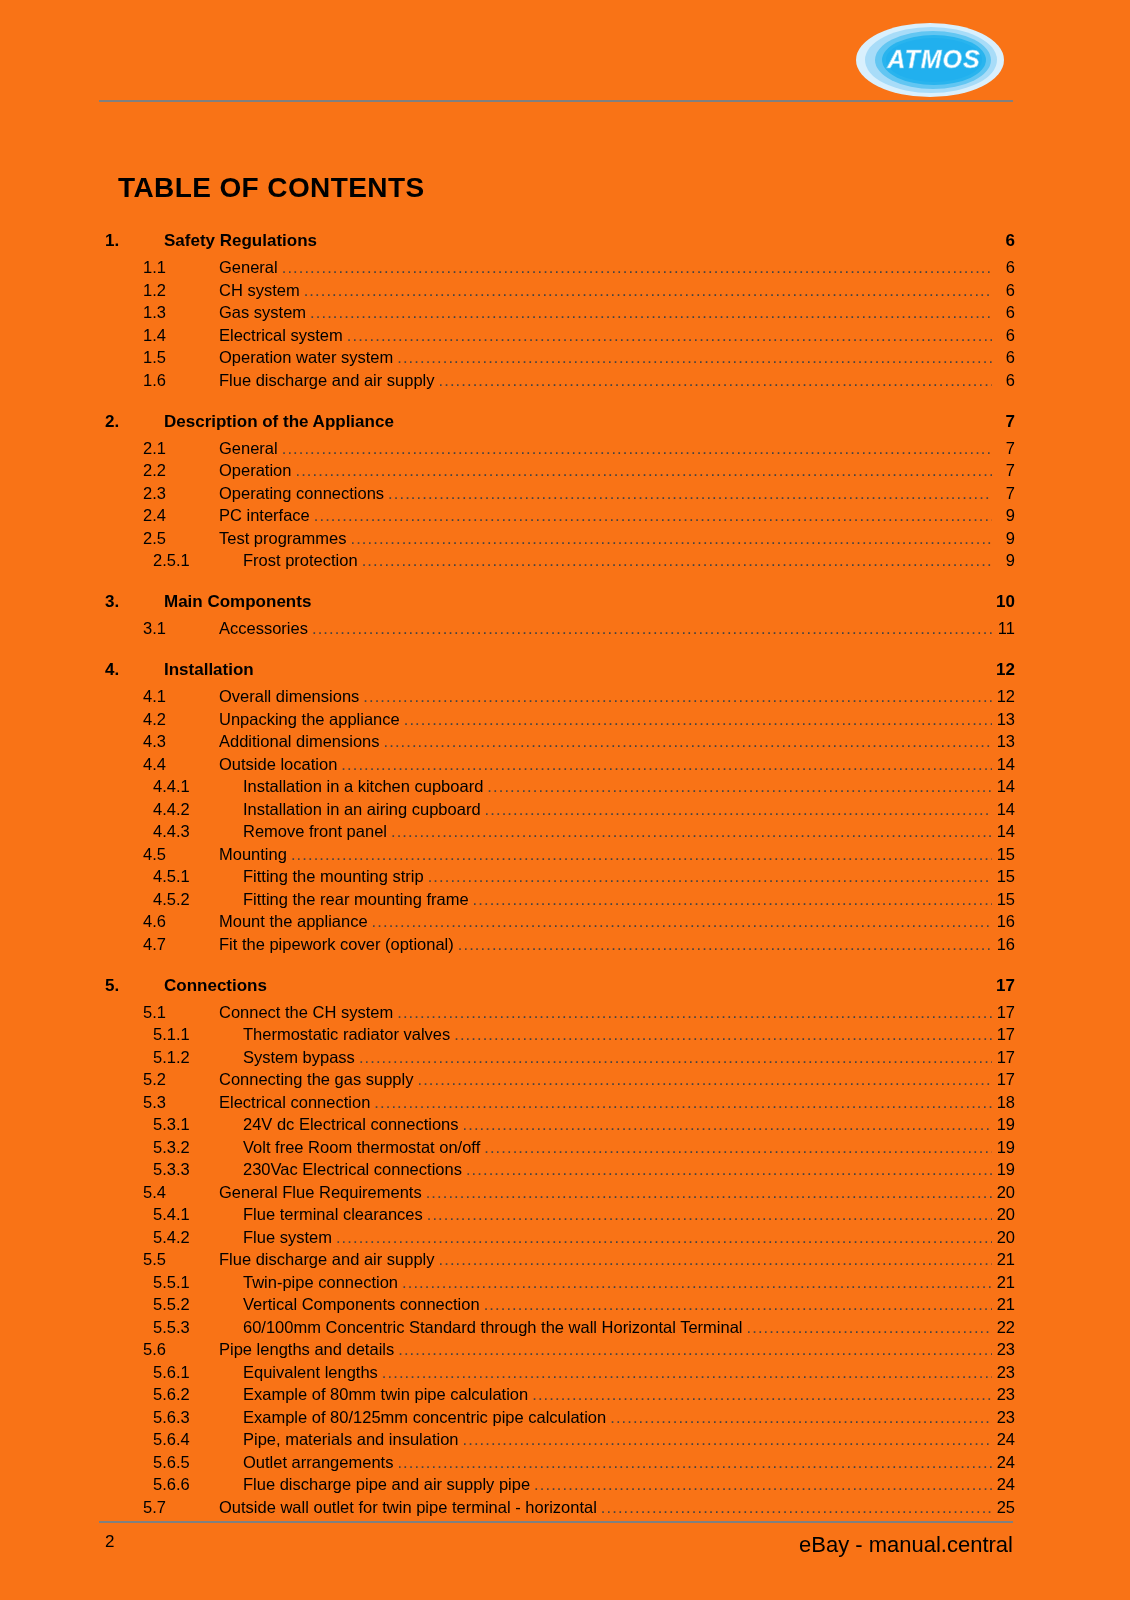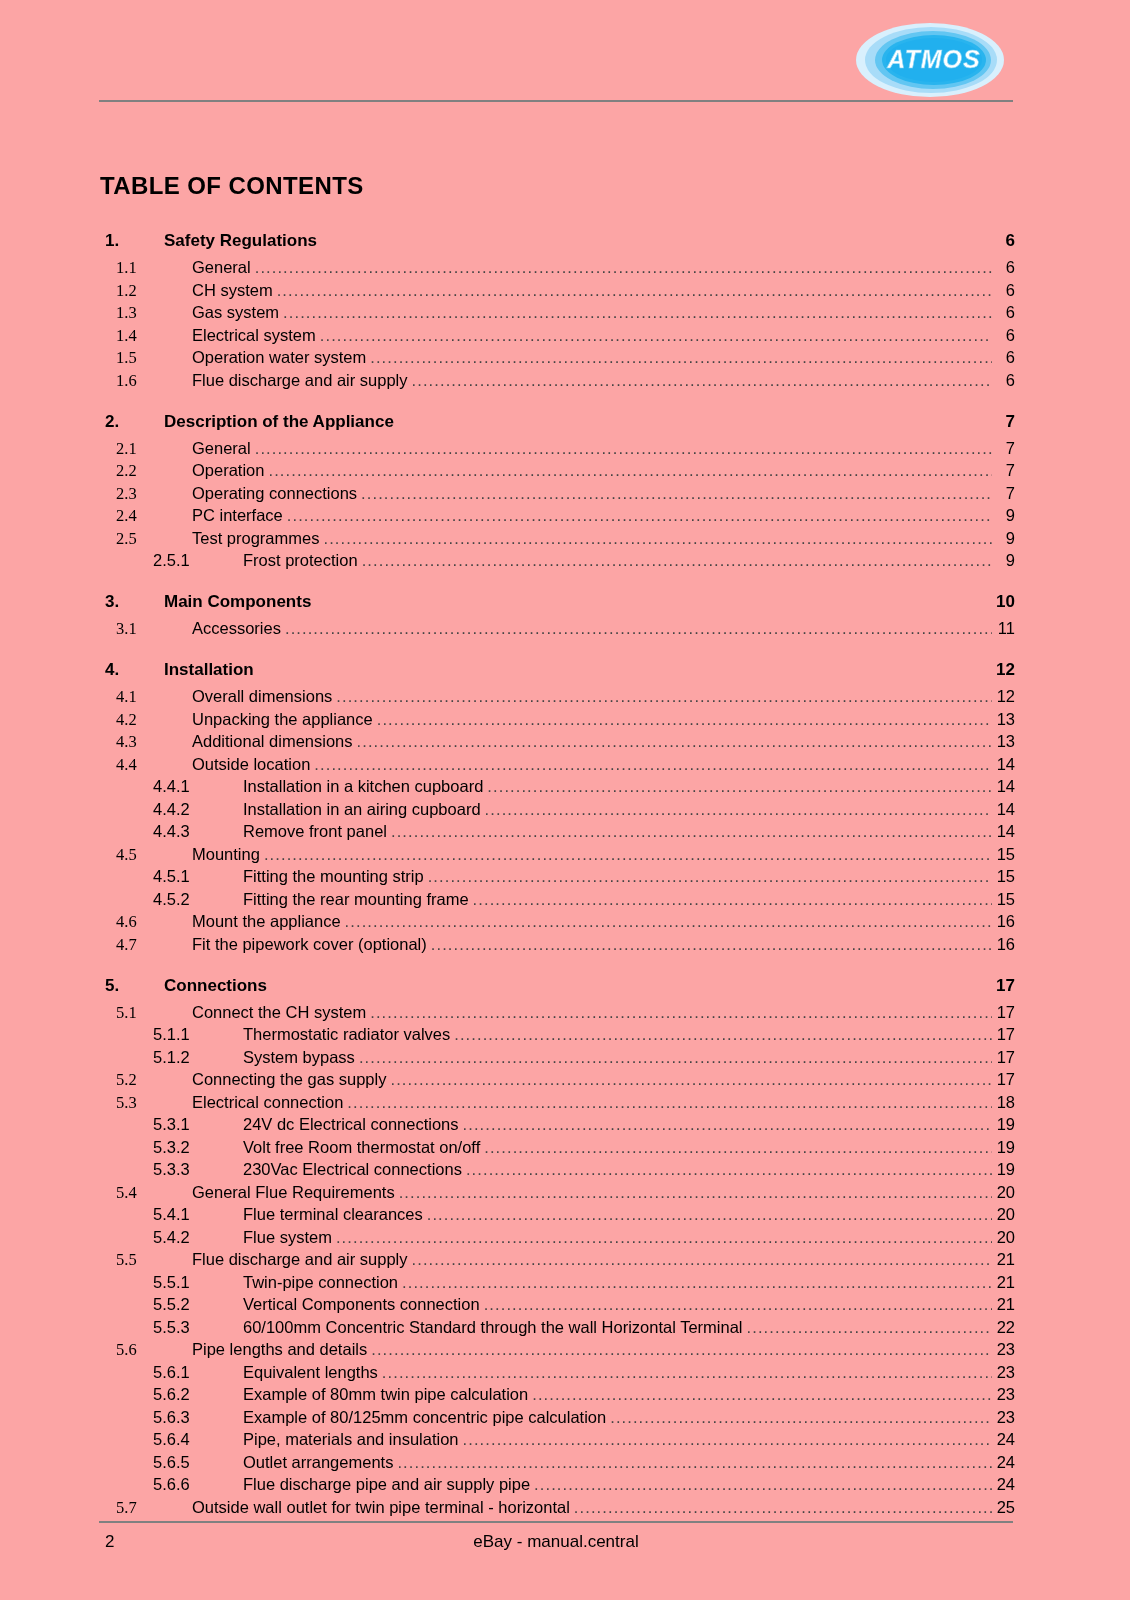--- a/index.html
+++ b/index.html
@@ -8,21 +8,21 @@
     background: #ffffff;
   }
   body {
     font-family: "Liberation Sans", sans-serif;
     color: #000000;
   }
   .page {
     position: relative;
     width: 1130px;
     height: 1600px;
-    background: #fca5a5;
+    background: #f97316;
     overflow: hidden;
     box-sizing: border-box;
   }
 
   
   .header {
     position: absolute;
     left: 0;
     top: 0;
     width: 1130px;
@@ -41,23 +41,23 @@
     left: 99px;
     top: 100px;
     width: 914px;
     height: 2px;
     background: #808080;
   }
 
   
   .toc-title {
     position: absolute;
-    left: 100px;
+    left: 118px;
     top: 172px;
-    font-size: 24px;
+    font-size: 28px;
     font-weight: bold;
     letter-spacing: 0.4px;
     white-space: nowrap;
   }
 
   
   .toc {
     position: absolute;
     left: 99px;
     top: 228px;
@@ -83,21 +83,21 @@
     padding: 2.5px 0;
   }
   .row.lvl3 {
     font-size: 16.5px;
     font-weight: normal;
     padding: 2.5px 0;
   }
 
   .num { flex: 0 0 auto; white-space: nowrap; }
   .row.lvl1 .num { width: 39px; margin-left: 6px; }
-  .row.lvl2 .num { width: 56px; margin-left: 17px; font-family: Liberation Serif, serif; }
+  .row.lvl2 .num { width: 56px; margin-left: 44px; }
   .row.lvl3 .num { width: 70px; margin-left: 54px; }
 
   .label { flex: 0 0 auto; white-space: nowrap; margin-left: 20px; }
   .row.lvl2 .label,
   .row.lvl3 .label { padding-right: 4px; }
 
   .leader {
     flex: 1 1 auto;
     overflow: hidden;
     white-space: nowrap;
@@ -137,22 +137,22 @@
     position: absolute;
     left: 6px;
     top: 0;
     font-size: 17px;
   }
   .footer-center {
     position: absolute;
     left: 0;
     top: 0;
     width: 914px;
-    text-align: center;
-    font-size: 17px;
+    text-align: right;
+    font-size: 22px;
   }
 </style>
 </head>
 <body>
 
 <div class="page">
 
   <div class="header">
     <div class="logo">
       <svg width="150" height="76" viewBox="0 0 150 76" xmlns="http://www.w3.org/2000/svg">

